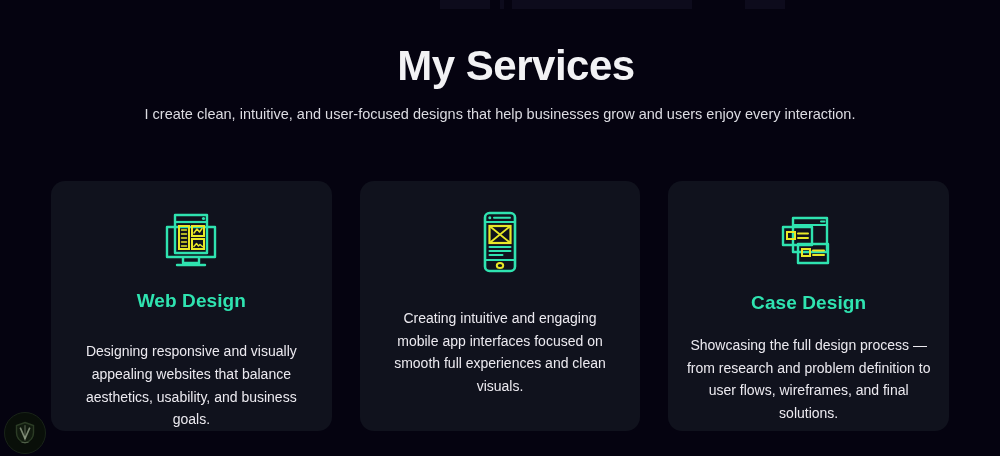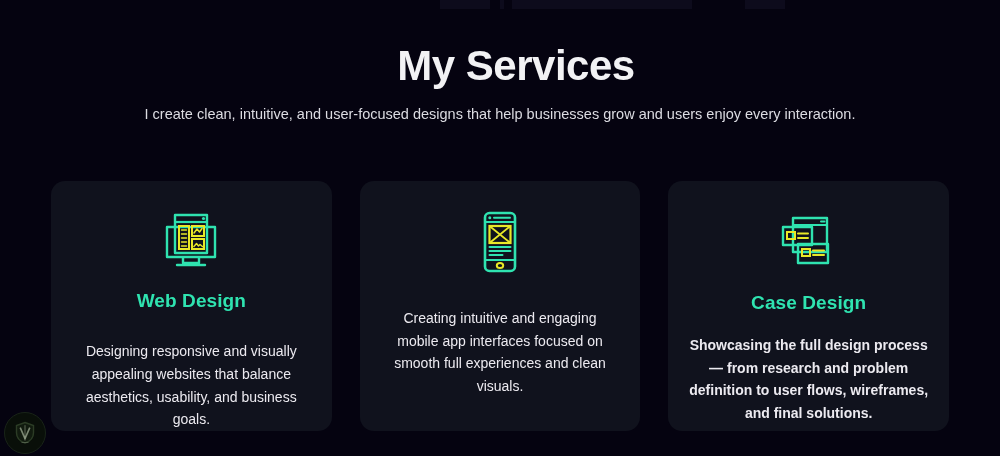--- a/index.html
+++ b/index.html
@@ -108,21 +108,21 @@
   .card-title.raised { margin-top: 13px; }
 
   .card-body {
     margin-top: 28px;
     font-size: 14px;
     line-height: 1.62;
     color: #eceaf0;
     text-align: center;
     padding: 0 6px;
   }
-  .card-body.tight { margin-top: 20px; padding: 0 2px; font-weight: bold; }
+  .card-body.tight { margin-top: 20px; padding: 0 2px; }
 
   
   .watermark {
     position: absolute;
     left: 4px;
     bottom: 2px;
     width: 40px;
     height: 40px;
     border-radius: 50%;
     background: #0a1208;

